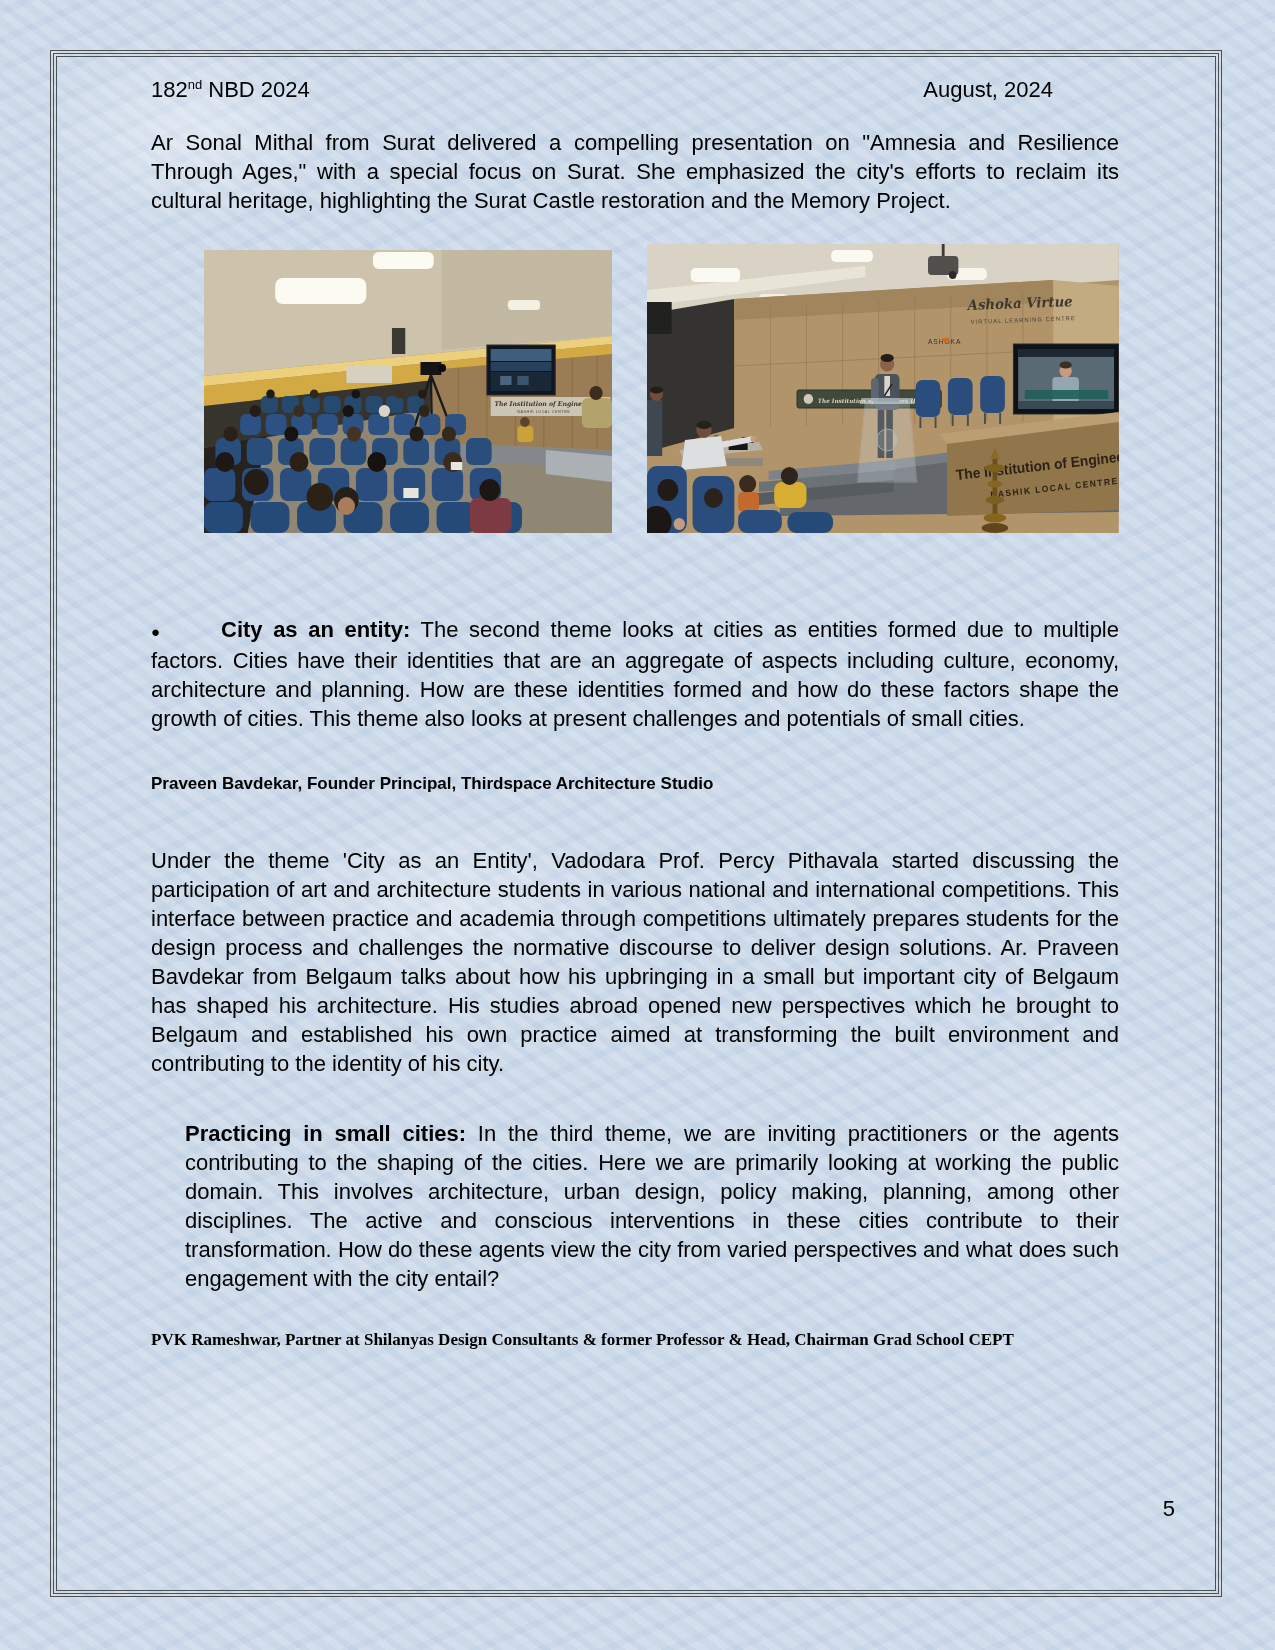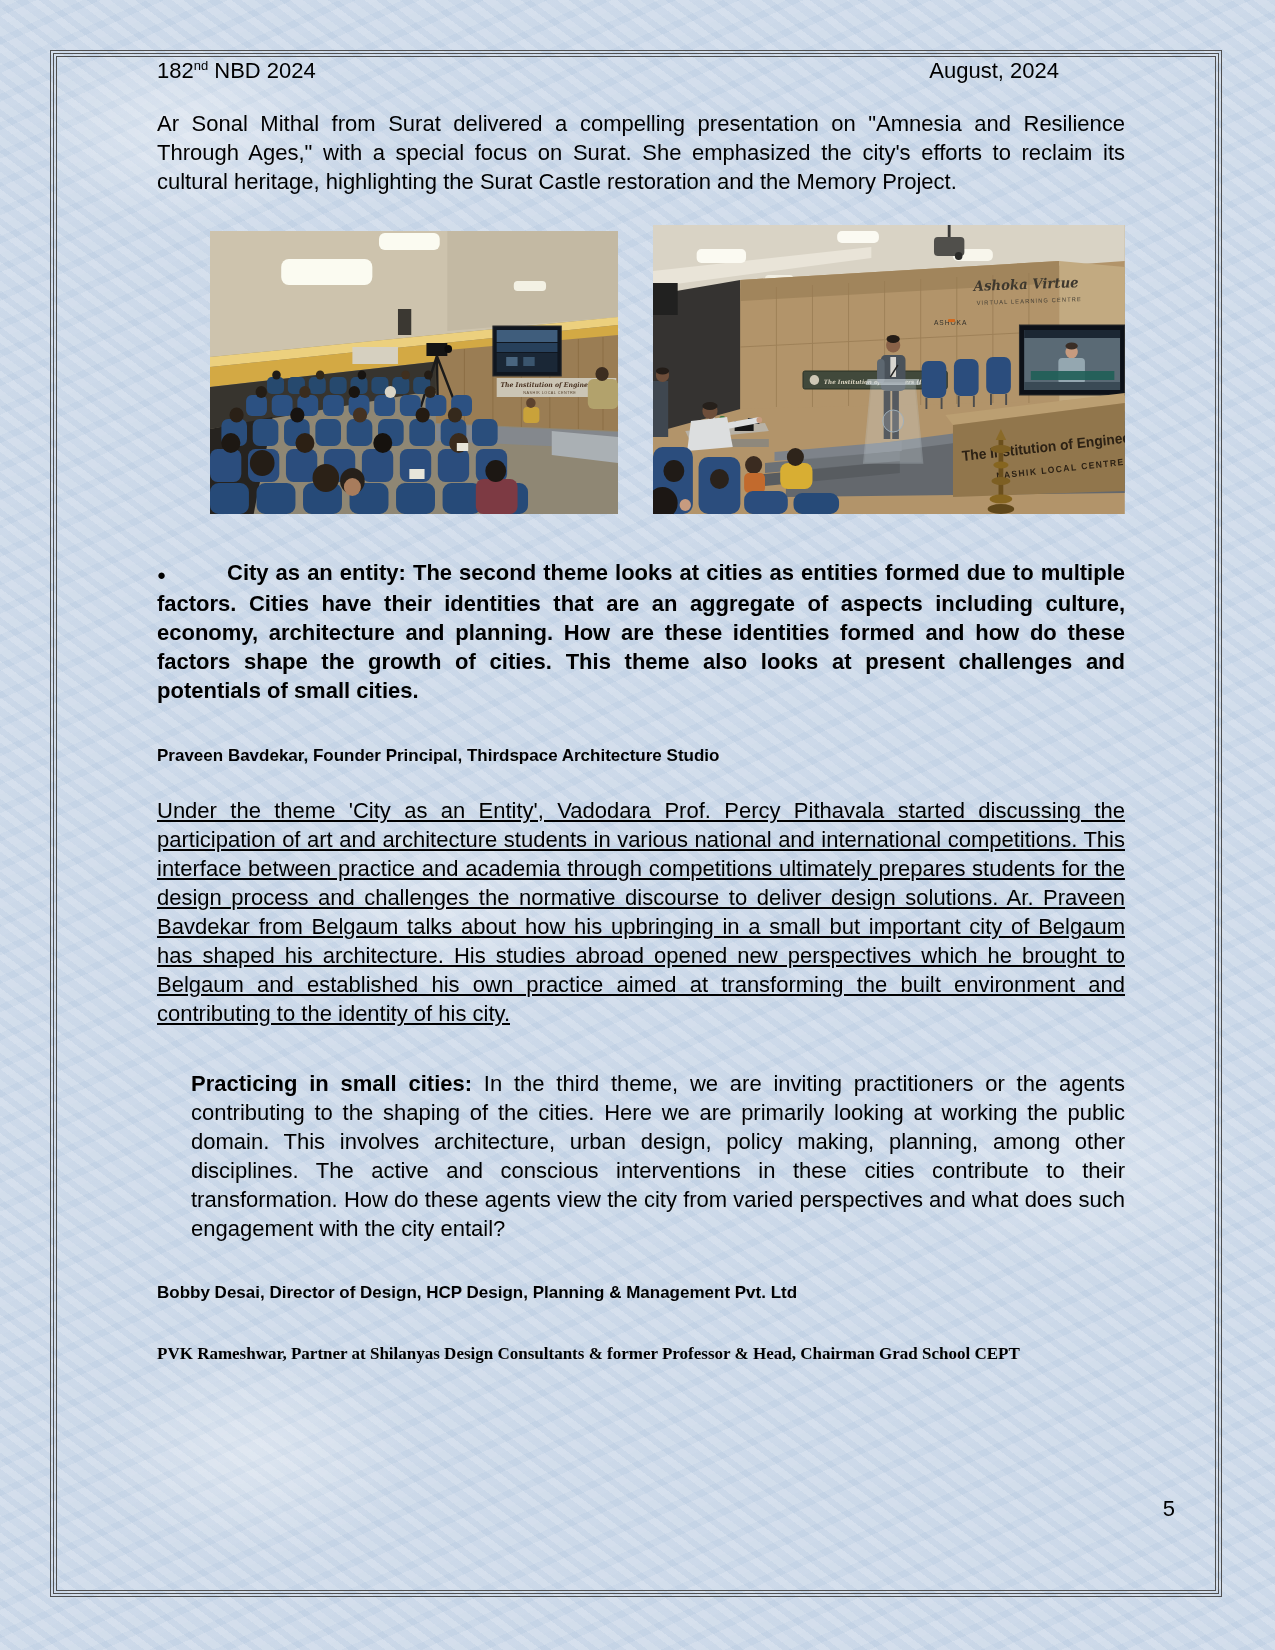--- a/index.html
+++ b/index.html
@@ -12,33 +12,33 @@
       radial-gradient(ellipse 260px 160px at 70% 22%, rgba(255,255,255,.28), transparent 70%),
       radial-gradient(ellipse 240px 150px at 35% 55%, rgba(255,255,255,.30), transparent 70%),
       radial-gradient(ellipse 260px 170px at 85% 70%, rgba(255,255,255,.26), transparent 70%),
       radial-gradient(ellipse 230px 150px at 20% 88%, rgba(255,255,255,.30), transparent 70%),
       repeating-linear-gradient(37deg, rgba(255,255,255,.10) 0 7px, rgba(166,189,216,.14) 7px 13px, rgba(255,255,255,.07) 13px 21px, rgba(176,197,222,.12) 21px 29px),
       repeating-linear-gradient(-24deg, rgba(255,255,255,.09) 0 9px, rgba(170,192,218,.12) 9px 16px, rgba(255,255,255,.06) 16px 26px);
   }
   .frame{position:absolute;left:50px;top:50px;width:1172px;height:1547px;border:1px solid #4f4f4f;padding:2px;box-sizing:border-box;}
   .frame-mid{width:100%;height:100%;border:1px solid #4f4f4f;padding:2px;box-sizing:border-box;}
   .frame-in{width:100%;height:100%;border:1px solid #4f4f4f;box-sizing:border-box;}
-  .content{position:absolute;left:157px;top:0;width:968px;padding-top:56px;}
+  .content{position:absolute;left:151px;top:0;width:968px;padding-top:75px;}
   .doc-header{display:flex;justify-content:space-between;font-size:22px;line-height:29px;}
   .doc-header .hdr-right{margin-right:66px;margin-left:28px;}
   sup{font-size:13px;line-height:0;}
   .body-text{margin:0;font-size:22px;line-height:29px;text-align:justify;}
   .heading{margin:0;font-size:17px;line-height:29px;font-weight:bold;text-align:justify;}
   .m-intro{margin-top:24px;}
   .photo-row{margin-top:29px;margin-left:53px;display:flex;gap:35px;align-items:flex-start;}
   .photo-left{width:430px;height:283px;margin-top:6px;display:block;}
   .photo-right{width:497px;height:289px;display:block;}
-  .m-bullet{margin-top:44px;font-weight:bold;}
+  .m-bullet{margin-top:82px;}
   .m-h1{margin-top:36px;}
-  .m-p2{margin-top:26px;text-decoration:underline;}
+  .m-p2{margin-top:48px;}
   .m-p3{margin-top:41px;margin-left:34px;}
   .m-h2{margin-top:35px;}
   .m-h3{margin-top:32px;font-family:Liberation Serif, serif;}
   .bullet-cell{display:inline-block;width:70px;font-size:15px;}
   .page-number{position:absolute;top:1494px;right:100px;font-size:22px;line-height:29px;}
   svg text{font-family:"Liberation Sans",sans-serif;}
   .bl{font-family:"DejaVu Serif",serif;font-style:italic;font-weight:bold;}
 </style>
 </head>
 <body>
@@ -339,19 +339,18 @@
   </div>
 
   <p class="body-text m-bullet"><span class="bullet-cell">●</span><b>City as an entity:</b> <span>The second theme looks at cities as entities formed due to multiple factors. Cities have their identities that are an aggregate of aspects including culture, economy, architecture and planning. How are these identities formed and how do these factors shape the growth of cities. This theme also looks at present challenges and potentials of small cities.</span></p>
 
   <p class="heading m-h1">Praveen Bavdekar, Founder Principal, Thirdspace Architecture Studio</p>
 
   <p class="body-text m-p2">Under the theme 'City as an Entity', Vadodara Prof. Percy Pithavala started discussing the participation of art and architecture students in various national and international competitions. This interface between practice and academia through competitions ultimately prepares students for the design process and challenges the normative discourse to deliver design solutions. Ar. Praveen Bavdekar from Belgaum talks about how his upbringing in a small but important city of Belgaum has shaped his architecture. His studies abroad opened new perspectives which he brought to Belgaum and established his own practice aimed at transforming the built environment and contributing to the identity of his city.</p>
 
   <p class="body-text m-p3"><b>Practicing in small cities:</b> <span>In the third theme, we are inviting practitioners or the agents contributing to the shaping of the cities. Here we are primarily looking at working the public domain. This involves architecture, urban design, policy making, planning, among other disciplines. The active and conscious interventions in these cities contribute to their transformation. How do these agents view the city from varied perspectives and what does such engagement with the city entail?</span></p>
 
-  <p class="heading m-h2">Bobby Desai, Director of Design, HCP Design, Planning &amp; Management Pvt. Ltd</p>
 
   <p class="heading m-h3">PVK Rameshwar, Partner at Shilanyas Design Consultants &amp; former Professor &amp; Head, Chairman Grad School CEPT</p>
 
 </div>
 
 <div class="page-number">5</div>
 
 </body></html>

